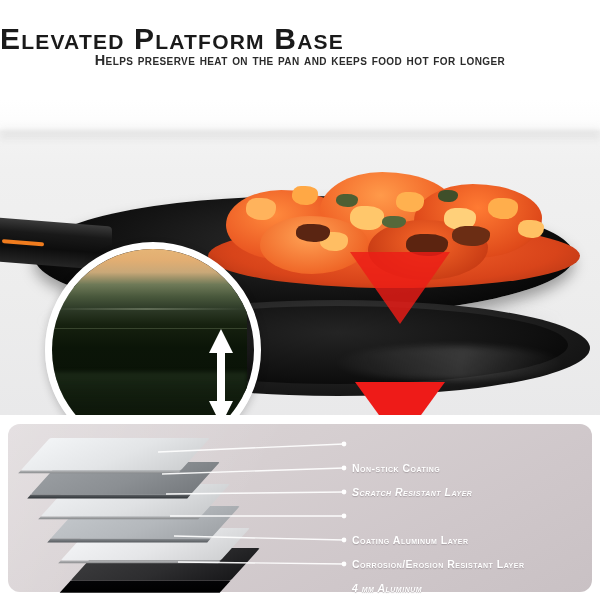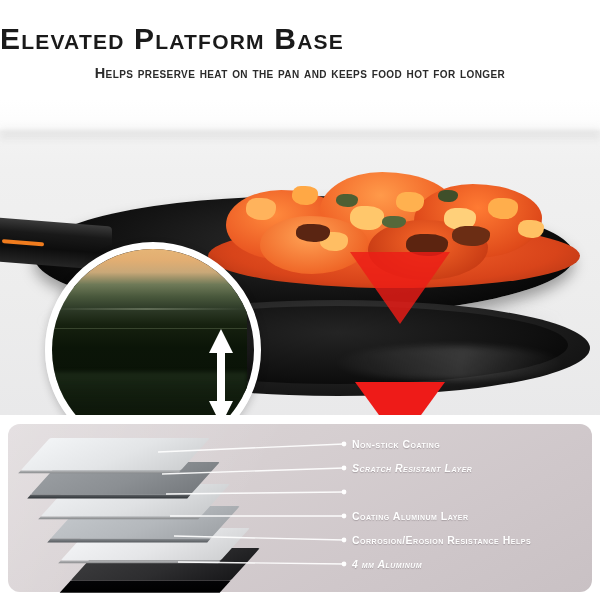--- a/index.html
+++ b/index.html
@@ -6,21 +6,21 @@
   body{width:600px;height:600px;overflow:hidden;
        font-family:"Liberation Sans",sans-serif;}
   #stage{position:relative;width:600px;height:600px;background:#ffffff;overflow:hidden;}
 
   
   #header{position:absolute;left:0;top:0;width:600px;height:100px;z-index:40;}
   #title{position:absolute;left:0;top:22px;width:600px;text-align:left;
          font-size:30px;font-weight:bold;color:#1a1a1a;
          font-variant:small-caps;letter-spacing:1.2px;line-height:34px;
          white-space:nowrap;}
-  #subtitle{position:absolute;left:0;top:64px;width:600px;text-align:center;
+  #subtitle{position:absolute;left:0;top:51px;width:600px;text-align:center;
             font-size:14.5px;font-weight:bold;color:#2b2b2b;
             font-variant:small-caps;letter-spacing:.4px;line-height:18px;
             white-space:nowrap;}
 
   
   #hero{position:absolute;left:0;top:100px;width:600px;height:315px;
         background:linear-gradient(180deg,#ffffff 0%,#fdfdfd 6%,#fbfbfb 9%,
                    #f3f3f3 10%,#f0f0f0 22%,#ededed 60%,#e9e9ea 100%);
         overflow:hidden;}
   
@@ -112,21 +112,21 @@
          transform-origin:left top;border-radius:2px;}
   .plate .top{position:absolute;inset:0;border-radius:2px;}
   .plate .edge{position:absolute;left:0;right:0;top:100%;height:9px;}
 
   
   #leaders{position:absolute;left:0;top:424px;width:600px;height:168px;z-index:23;}
 
   #labels{position:absolute;left:352px;top:424px;width:240px;height:168px;z-index:24;}
   .lbl{position:absolute;left:0;color:#ffffff;font-size:10.5px;font-weight:bold;
        font-variant:small-caps;letter-spacing:.5px;white-space:nowrap;
-       text-shadow:0 1px 1px rgba(120,110,115,.45);line-height:12px;}
+       text-shadow:0 1px 1px rgba(120,110,115,.45);line-height:12px;margin-top:24px;}
 </style>
 </head>
 <body>
 
 <div id="stage">
 
   <div id="header">
     <div id="title">Elevated Platform Base</div>
     <div id="subtitle">Helps preserve heat on the pan and keeps food hot for longer</div>
   </div>
@@ -229,17 +229,17 @@
       <line x1="174" y1="112" x2="344" y2="116" stroke="#ffffff" stroke-width="1.4" opacity=".92"></line>
       <circle cx="344" cy="116" r="2.4" fill="#ffffff"></circle>
       <line x1="178" y1="138" x2="344" y2="140" stroke="#ffffff" stroke-width="1.4" opacity=".92"></line>
       <circle cx="344" cy="140" r="2.4" fill="#ffffff"></circle>
     </svg>
 
   <div id="labels">
       <div class="lbl" style="top: 14px;">Non-stick Coating</div>
       <div class="lbl" style="top: 38px; font-style: italic;">Scratch Resistant Layer</div>
       <div class="lbl" style="top: 86px;">Coating Aluminum Layer</div>
-      <div class="lbl" style="top: 110px;">Corrosion/Erosion Resistance Helps</div>
+      <div class="lbl" style="top: 110px;">Corrosion/Erosion Resistant Layer</div>
       <div class="lbl" style="top: 134px; font-style: italic;">4 mm Aluminum</div>
     </div>
 
 </div>
 
 </body></html>

